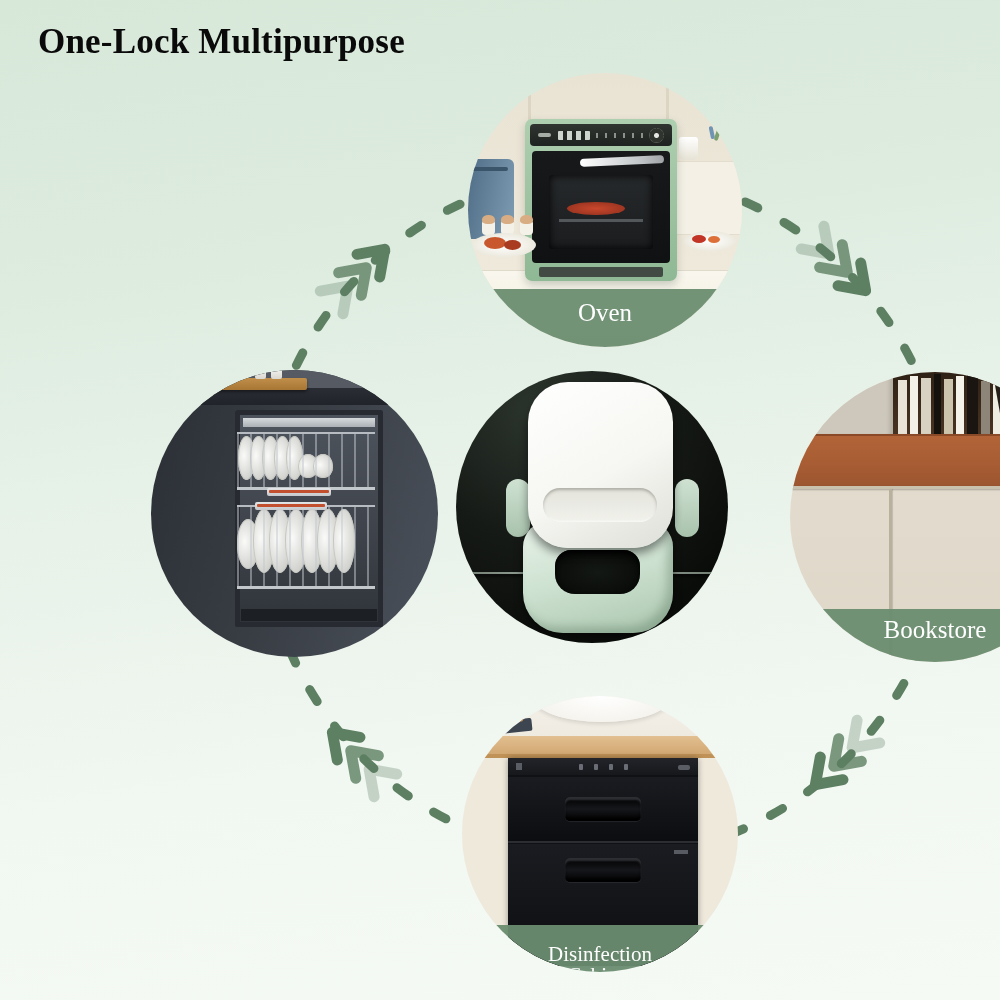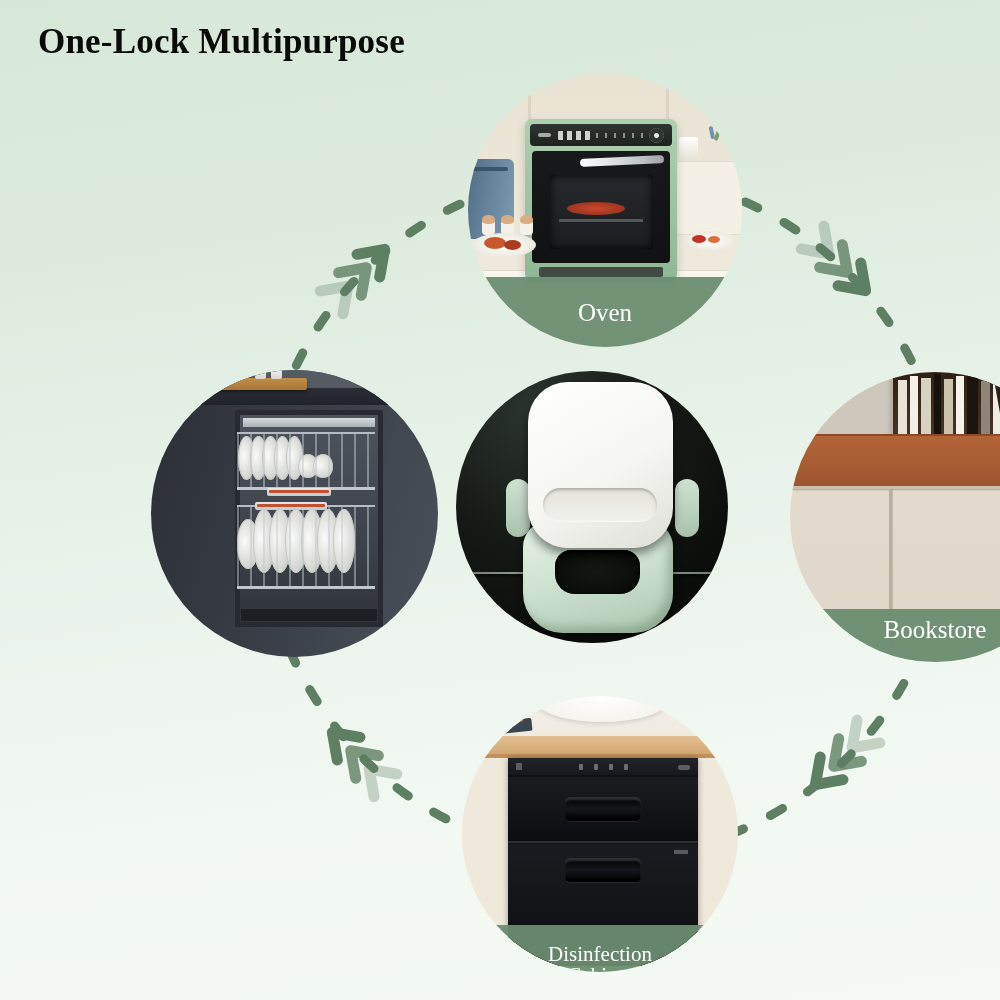--- a/index.html
+++ b/index.html
@@ -25,21 +25,21 @@
   .c-book {left:790px;top:372px;width:290px;height:290px;}
   .c-dis  {left:462px;top:696px;width:276px;height:276px;}
   .c-lock {left:456px;top:371px;width:272px;height:272px;}
   .circle *{position:absolute;}
   
   .label-band{
     left:0;right:0;bottom:0;background:rgba(106,141,112,.95);
     color:#fff;text-align:center;z-index:9;
   }
   .label-band span{position:static;display:block;font-size:25px;line-height:29px;}
-  .lb-oven{height:49px;padding-top:21px;text-align:center;}
+  .lb-oven{height:49px;padding-top:9px;text-align:center;}
   .lb-dish{height:40px;padding-top:4px;}
   .lb-book{height:47px;padding-top:6px;}
   .lb-dis{height:44px;padding-top:3px;}
   .lb-dis span{font-size:21px;line-height:21px;max-width:150px;margin:16px auto;}
   
   .ov-wall{left:0;right:0;top:0;bottom:0;background:linear-gradient(180deg,#e9e3d4 0%,#eee8da 60%,#f1ebde 100%);}
   .ov-seam{top:0;width:3px;height:152px;background:#dcd5c4;}
   .ov-seam.s1{left:60px;} .ov-seam.s2{left:198px;}
   .ov-counter{left:0;right:0;bottom:0;height:76px;background:linear-gradient(180deg,#f9f6ed,#f0ecdf);border-top:1px solid #e0dacb;}
   .ov-sidecab{right:-8px;top:88px;width:76px;height:74px;background:#f4f0e5;box-shadow:inset 0 0 0 1px #e3ddcd;border-radius:4px;}

